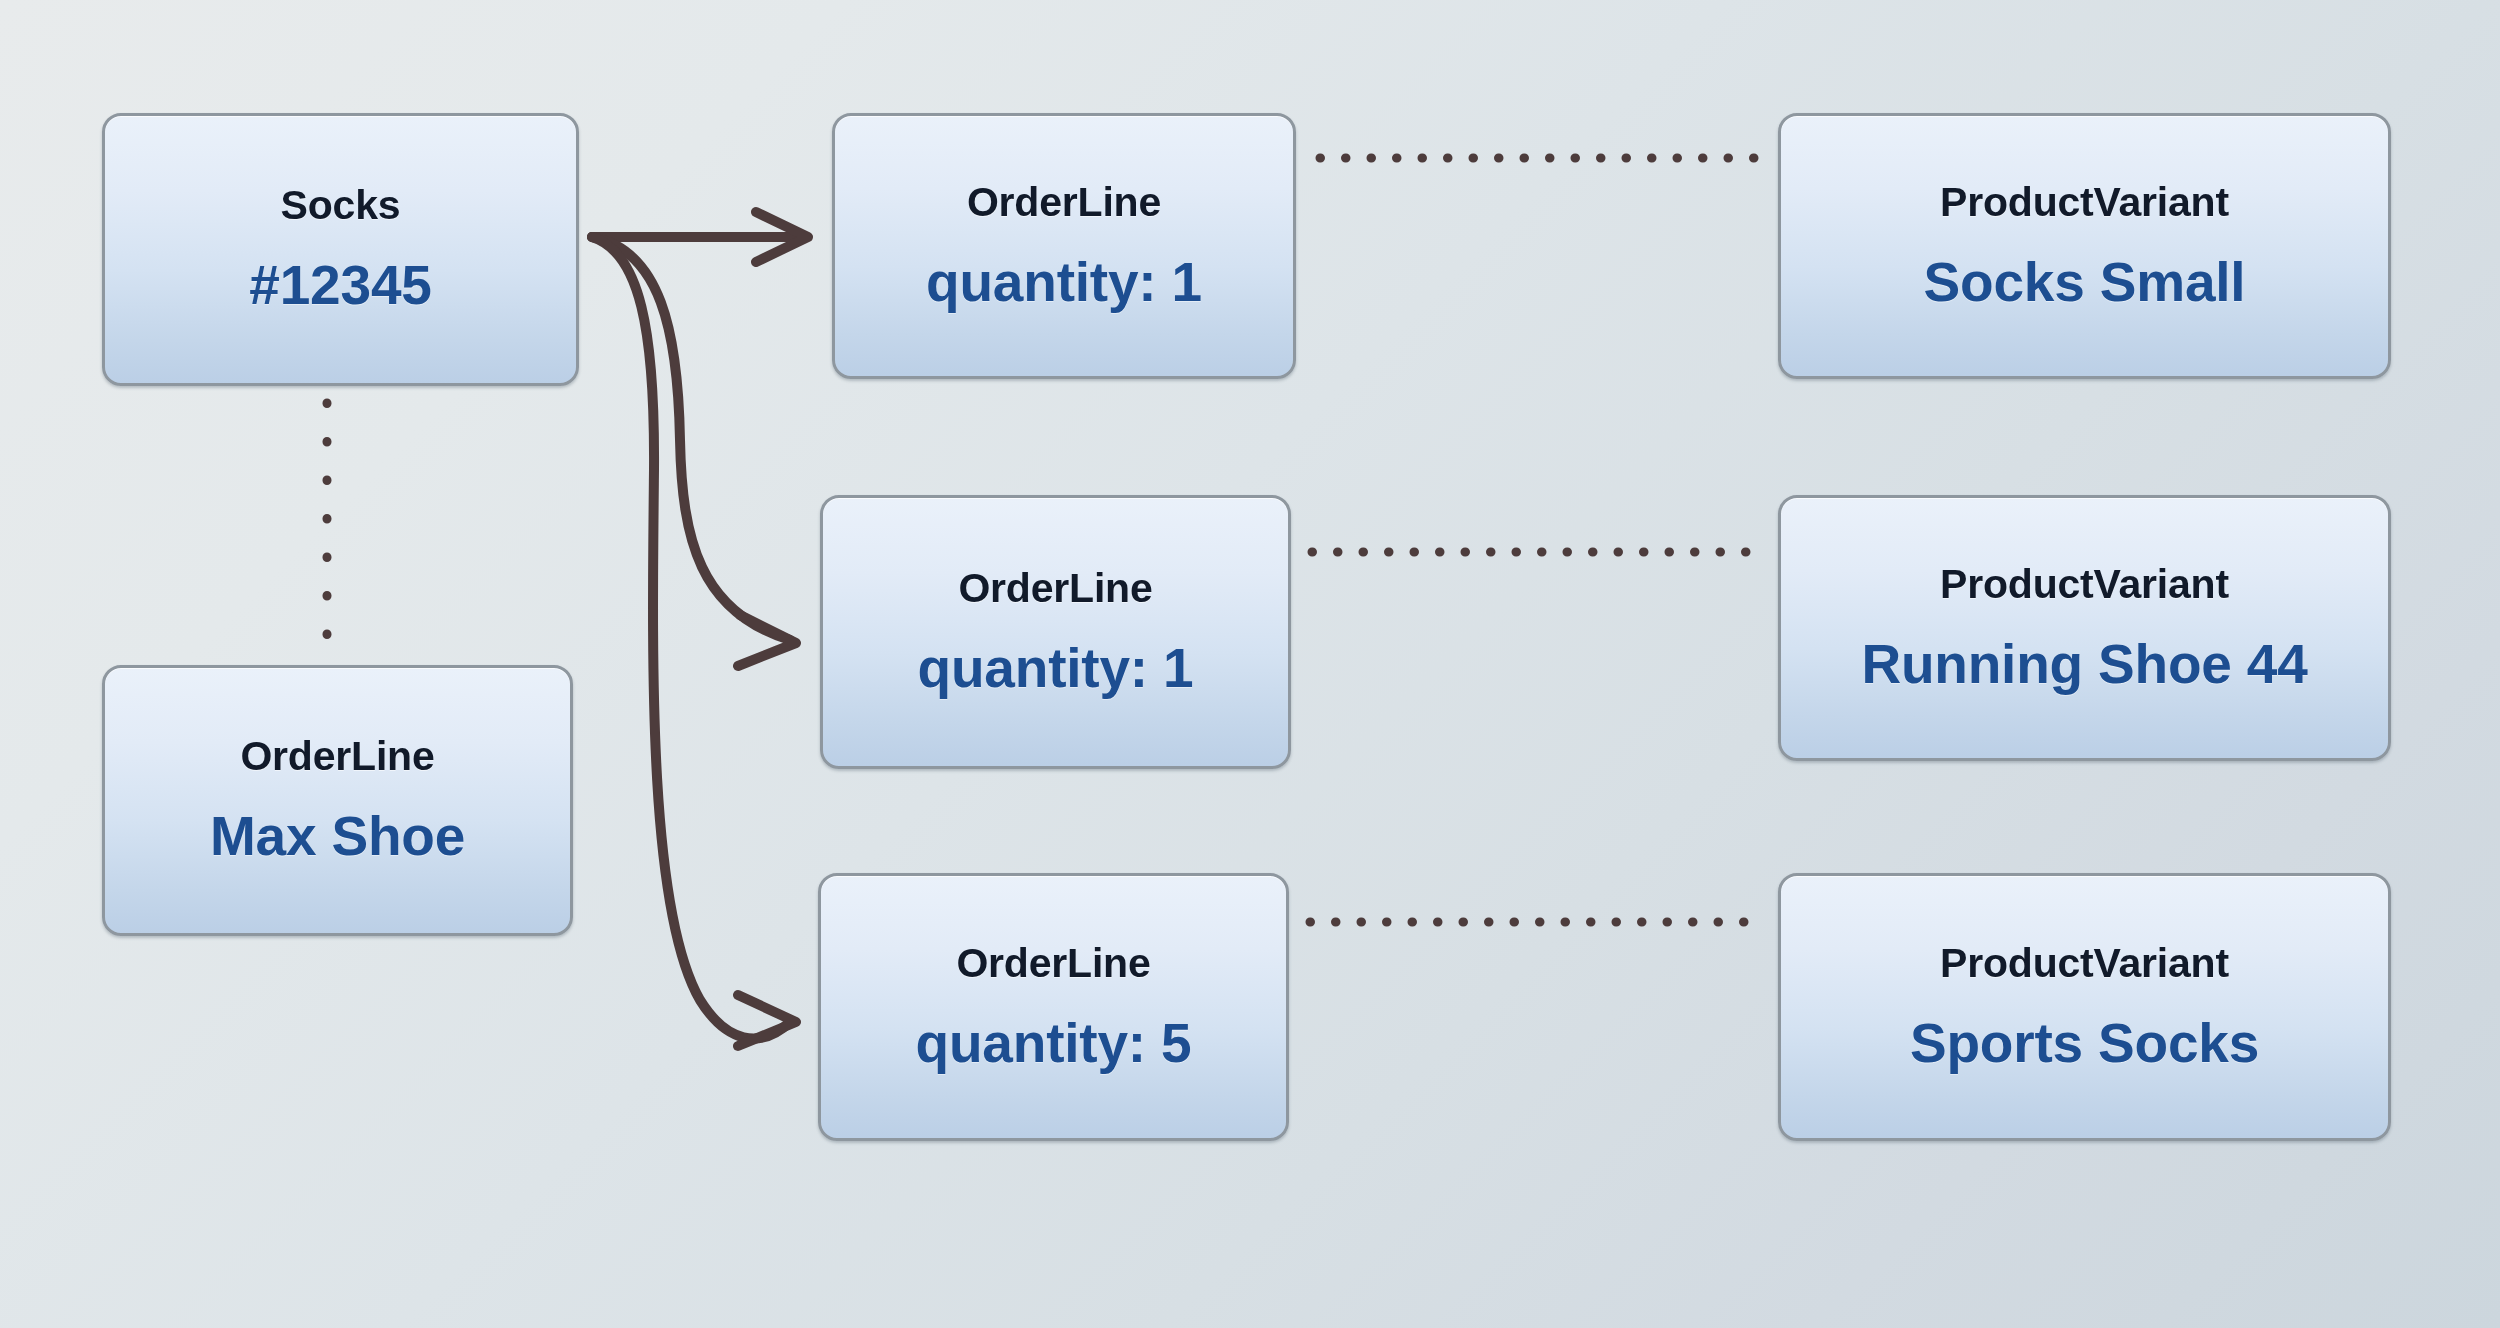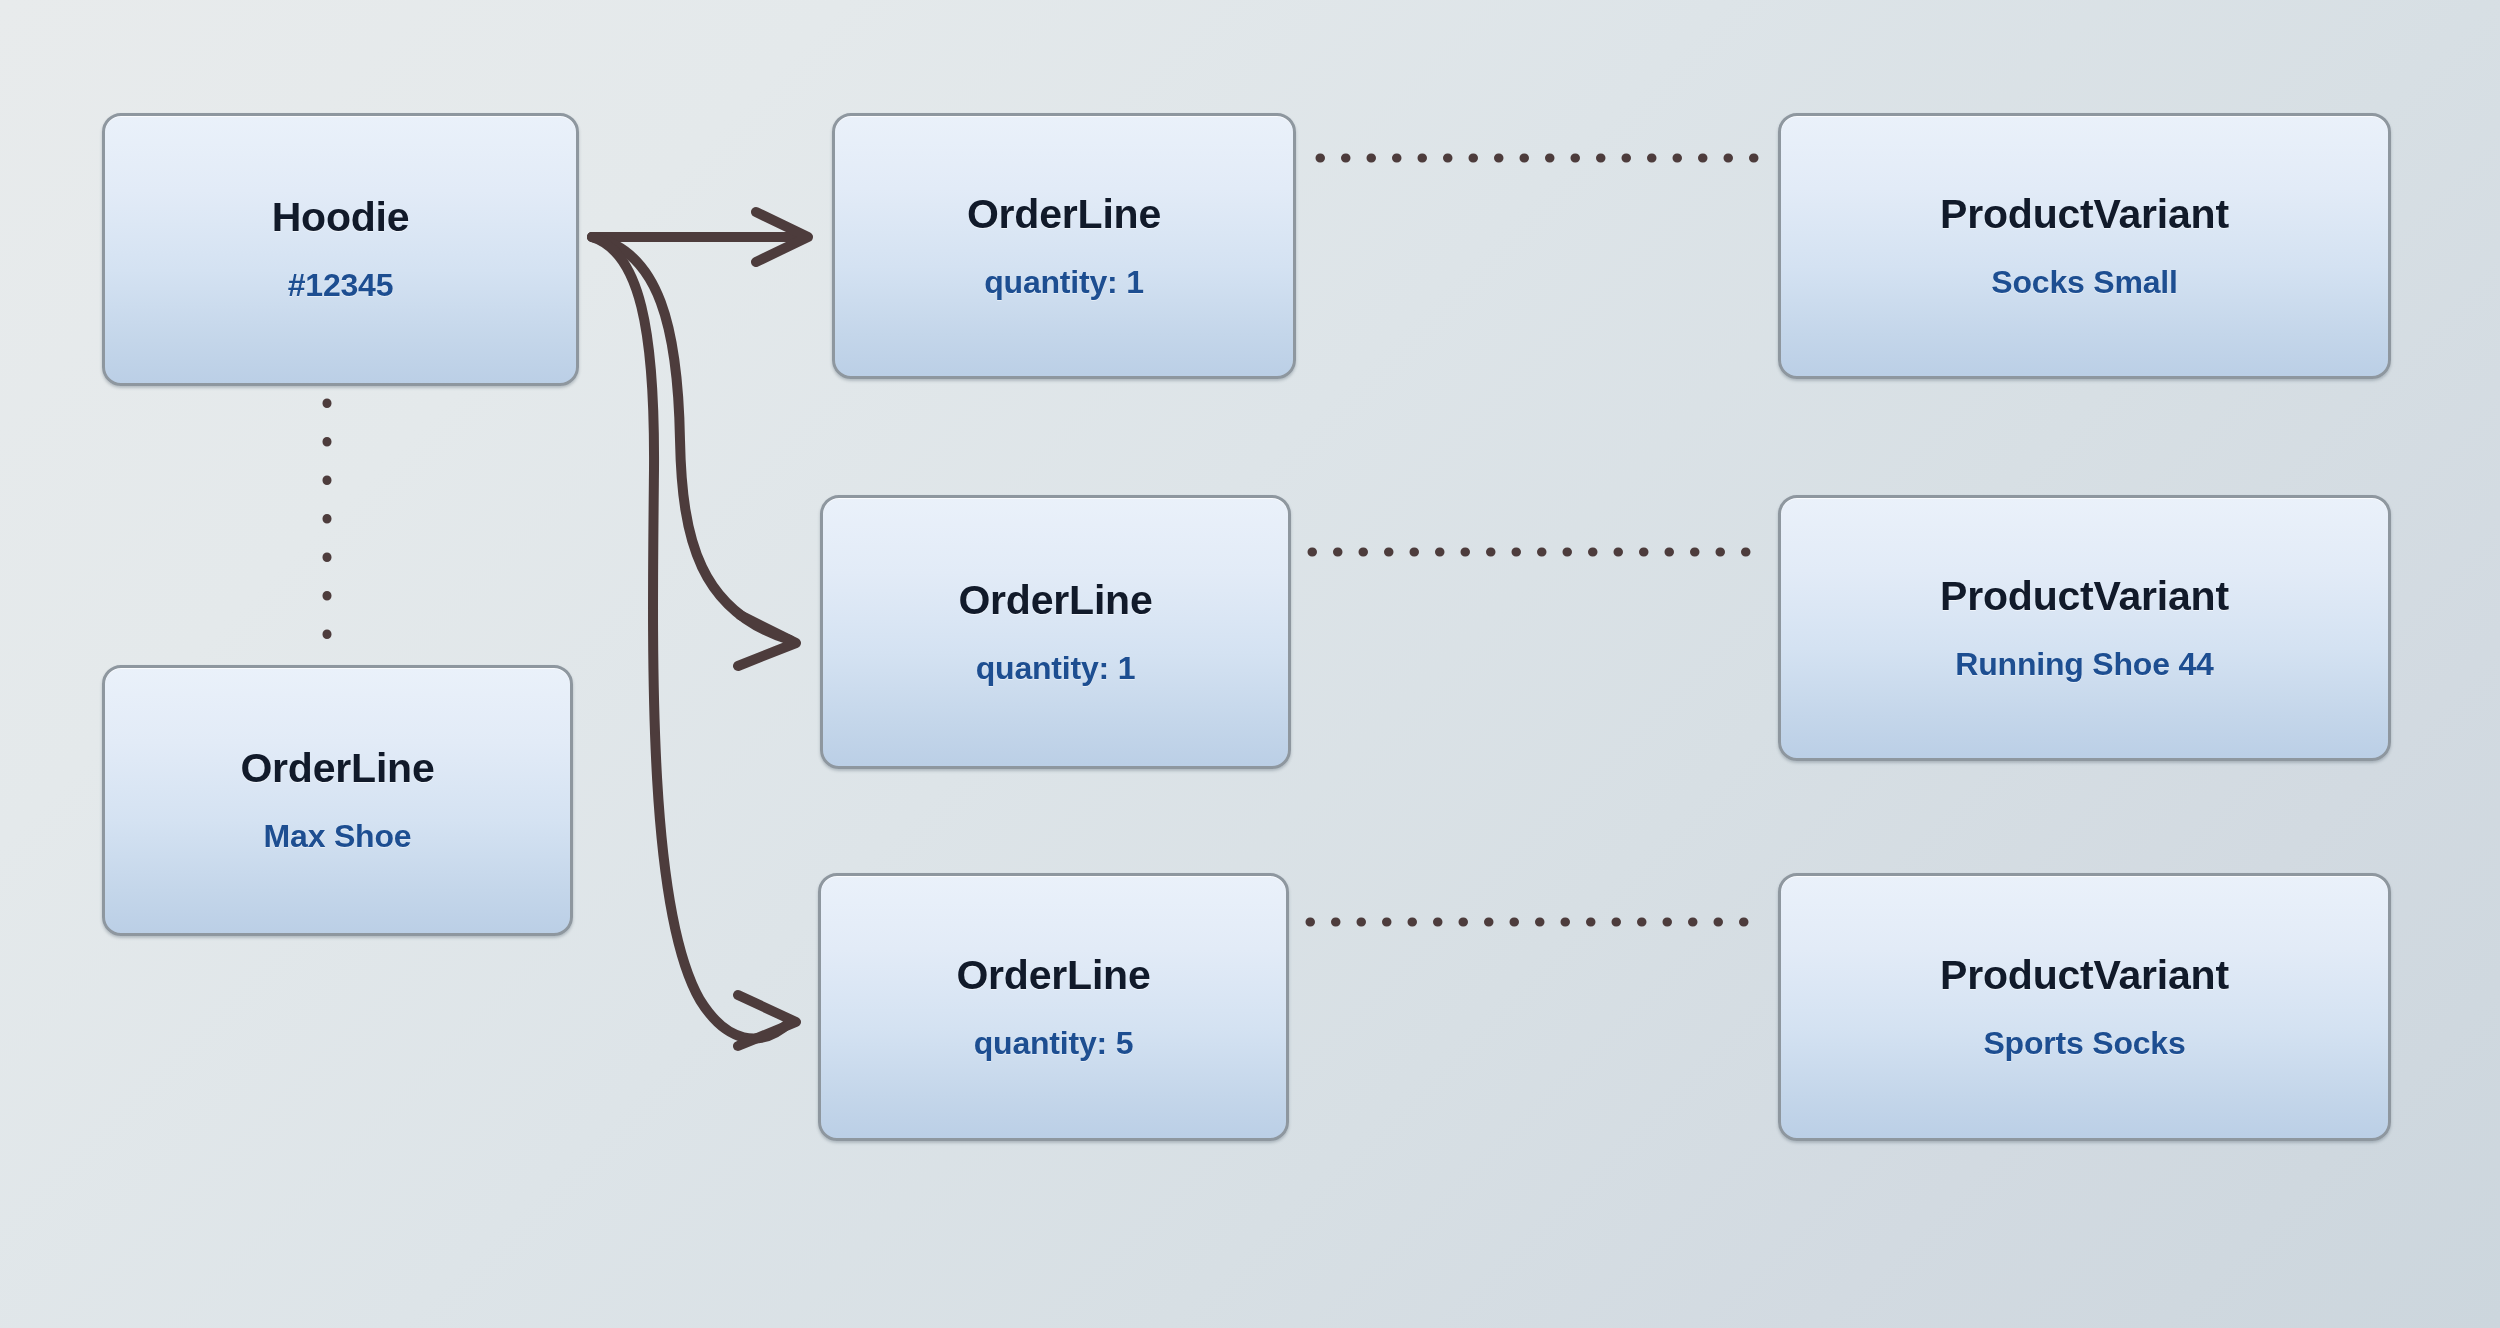--- a/index.html
+++ b/index.html
@@ -59,21 +59,21 @@
     font-size: 41px;
     font-weight: bold;
     color: #111a2a;
     letter-spacing: -0.2px;
     text-shadow: 0 1px 0 rgba(255,255,255,0.55);
     line-height: 1.05;
     text-align: center;
     white-space: nowrap;
   }
   .node .n-sub {
-    font-size: 32px;
+    font-size: 55px;
     font-weight: bold;
     color: #1d4e91;
     letter-spacing: -0.2px;
     text-shadow: 0 1px 0 rgba(255,255,255,0.45);
     line-height: 1.05;
     text-align: center;
     white-space: nowrap;
   }
   
   .node .n-title { margin-bottom: 30px; }
@@ -121,21 +121,21 @@
       <path d="M 740 615 L 796 643 L 738 666" fill="none" stroke="#4d3c3c" stroke-width="10" stroke-linecap="round" stroke-linejoin="round"></path>
     </g>
 
     <g>
       <path d="M 592 237 C 640 252, 655 330, 654 470 C 652 660, 648 910, 700 1000 C 726 1042, 760 1050, 790 1022" fill="none" stroke="#4d3c3c" stroke-width="10" stroke-linecap="round"></path>
       <path d="M 738 995 L 796 1022 L 738 1046" fill="none" stroke="#4d3c3c" stroke-width="10" stroke-linecap="round" stroke-linejoin="round"></path>
     </g>
   </svg>
 
   <div class="node" id="node-order">
-    <div class="n-title">Hoodie</div>
+    <div class="n-title">Socks</div>
     <div class="n-sub">#12345</div>
   </div>
 
   <div class="node" id="node-customer">
     <div class="n-title">OrderLine</div>
     <div class="n-sub">Max Shoe</div>
   </div>
 
   <div class="node" id="node-orderline-1">
     <div class="n-title">OrderLine</div>

